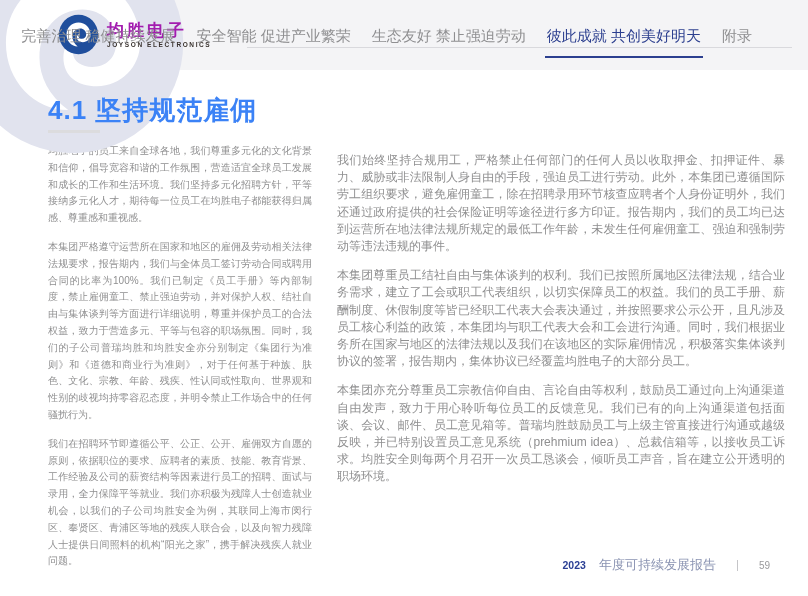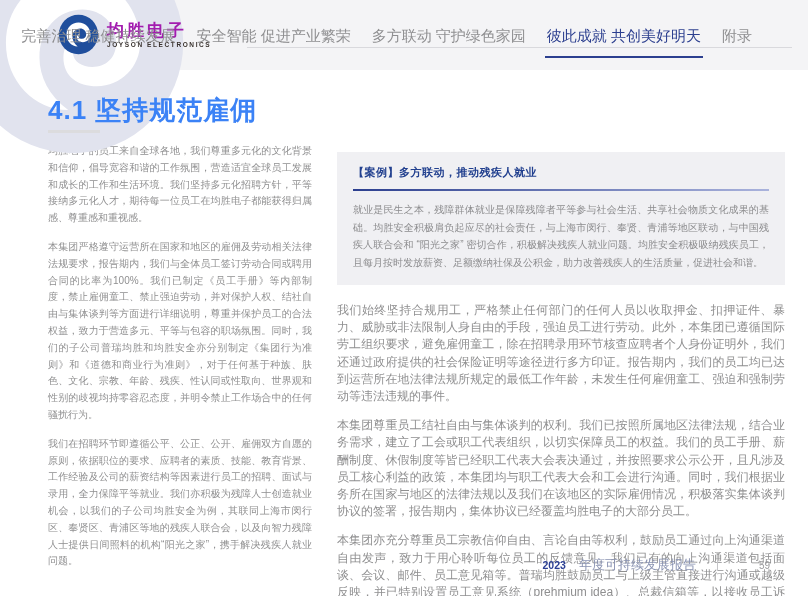--- a/index.html
+++ b/index.html
@@ -34,21 +34,21 @@
   
   .case-box{background:#f0f0f3;padding:13px 16px 14px 16px;margin-bottom:17px;}
   .case-title{margin:0;font-size:11px;font-weight:bold;color:#22408f;letter-spacing:0.5px;}
   .case-rule{height:2px;margin:9px 0 10px 0;background:linear-gradient(to right,#2c3f8f,#aab3dc);}
   .case-body{margin:0;font-size:10px;line-height:17.5px;color:#8c8c8e;text-align:justify;}
   
   .footer{position:absolute;right:38px;top:556px;display:flex;align-items:center;gap:21px;z-index:2;}
   .f-year{font-size:10.5px;font-weight:bold;color:#2b3f94;}
   .f-title{font-size:13px;color:#8a93b2;margin-left:-8px;}
   .f-sep{width:1px;height:11px;background:#c5c5c8;display:inline-block;}
-  .f-num{font-size:10px;color:#9a9a9c;margin-left:20px;}
+  .f-num{font-size:10px;color:#9a9a9c;}
 </style>
 </head>
 <body>
 
 <div class="page">
 
   <div class="header-bg"></div>
 
   <div class="swirl-deco">
     <svg viewBox="0 0 48 48" aria-hidden="true">
@@ -67,42 +67,37 @@
       </span>
       <div class="logo-text">
         <div class="logo-cn">均胜电子</div>
         <div class="logo-en">JOYSON ELECTRONICS</div>
       </div>
     </div>
     <nav class="nav">
       <a class="nav-item">关于均胜电子</a>
       <a class="nav-item">完善治理 稳健持续发展</a>
       <a class="nav-item">安全智能 促进产业繁荣</a>
-      <a class="nav-item">多方联动 守护绿色家园</a>
+      <a class="nav-item">生态友好 禁止强迫劳动</a>
       <a class="nav-item active">彼此成就 共创美好明天</a>
       <a class="nav-item">附录</a>
     </nav>
   </header>
   <div class="nav-rule"></div>
 
   <h1 class="title">4.1 坚持规范雇佣</h1>
   <div class="title-underline"></div>
 
   <div class="col-left">
     <p>均胜电子的员工来自全球各地，我们尊重多元化的文化背景和信仰，倡导宽容和谐的工作氛围，营造适宜全球员工发展和成长的工作和生活环境。我们坚持多元化招聘方针，平等接纳多元化人才，期待每一位员工在均胜电子都能获得归属感、尊重感和重视感。</p>
     <p>本集团严格遵守运营所在国家和地区的雇佣及劳动相关法律法规要求，报告期内，我们与全体员工签订劳动合同或聘用合同的比率为100%。我们已制定《员工手册》等内部制度，禁止雇佣童工、禁止强迫劳动，并对保护人权、结社自由与集体谈判等方面进行详细说明，尊重并保护员工的合法权益，致力于营造多元、平等与包容的职场氛围。同时，我们的子公司普瑞均胜和均胜安全亦分别制定《集团行为准则》和《道德和商业行为准则》，对于任何基于种族、肤色、文化、宗教、年龄、残疾、性认同或性取向、世界观和性别的歧视均持零容忍态度，并明令禁止工作场合中的任何骚扰行为。</p>
     <p>我们在招聘环节即遵循公平、公正、公开、雇佣双方自愿的原则，依据职位的要求、应聘者的素质、技能、教育背景、工作经验及公司的薪资结构等因素进行员工的招聘、面试与录用，全力保障平等就业。我们亦积极为残障人士创造就业机会，以我们的子公司均胜安全为例，其联同上海市闵行区、奉贤区、青浦区等地的残疾人联合会，以及向智力残障人士提供日间照料的机构“阳光之家”，携手解决残疾人就业问题。</p>
   </div>
 
   <div class="col-right">
-    <section class="case-box">
-      <h2 class="case-title">【案例】多方联动，推动残疾人就业</h2>
-      <div class="case-rule"></div>
-      <p class="case-body">就业是民生之本，残障群体就业是保障残障者平等参与社会生活、共享社会物质文化成果的基础。均胜安全积极肩负起应尽的社会责任，与上海市闵行、奉贤、青浦等地区联动，与中国残疾人联合会和 “阳光之家” 密切合作，积极解决残疾人就业问题。均胜安全积极吸纳残疾员工，且每月按时发放薪资、足额缴纳社保及公积金，助力改善残疾人的生活质量，促进社会和谐。</p>
-    </section>
     <p class="body-p">我们始终坚持合规用工，严格禁止任何部门的任何人员以收取押金、扣押证件、暴力、威胁或非法限制人身自由的手段，强迫员工进行劳动。此外，本集团已遵循国际劳工组织要求，避免雇佣童工，除在招聘录用环节核查应聘者个人身份证明外，我们还通过政府提供的社会保险证明等途径进行多方印证。报告期内，我们的员工均已达到运营所在地法律法规所规定的最低工作年龄，未发生任何雇佣童工、强迫和强制劳动等违法违规的事件。</p>
     <p class="body-p">本集团尊重员工结社自由与集体谈判的权利。我们已按照所属地区法律法规，结合业务需求，建立了工会或职工代表组织，以切实保障员工的权益。我们的员工手册、薪酬制度、休假制度等皆已经职工代表大会表决通过，并按照要求公示公开，且凡涉及员工核心利益的政策，本集团均与职工代表大会和工会进行沟通。同时，我们根据业务所在国家与地区的法律法规以及我们在该地区的实际雇佣情况，积极落实集体谈判协议的签署，报告期内，集体协议已经覆盖均胜电子的大部分员工。</p>
     <p class="body-p">本集团亦充分尊重员工宗教信仰自由、言论自由等权利，鼓励员工通过向上沟通渠道自由发声，致力于用心聆听每位员工的反馈意见。我们已有的向上沟通渠道包括面谈、会议、邮件、员工意见箱等。普瑞均胜鼓励员工与上级主管直接进行沟通或越级反映，并已特别设置员工意见系统（prehmium idea）、总裁信箱等，以接收员工诉求。均胜安全则每两个月召开一次员工恳谈会，倾听员工声音，旨在建立公开透明的职场环境。</p>
   </div>
 
   <div class="footer">
     <span class="f-year">2023</span>
     <span class="f-title">年度可持续发展报告</span>
     <span class="f-sep"></span>
     <span class="f-num">59</span>

